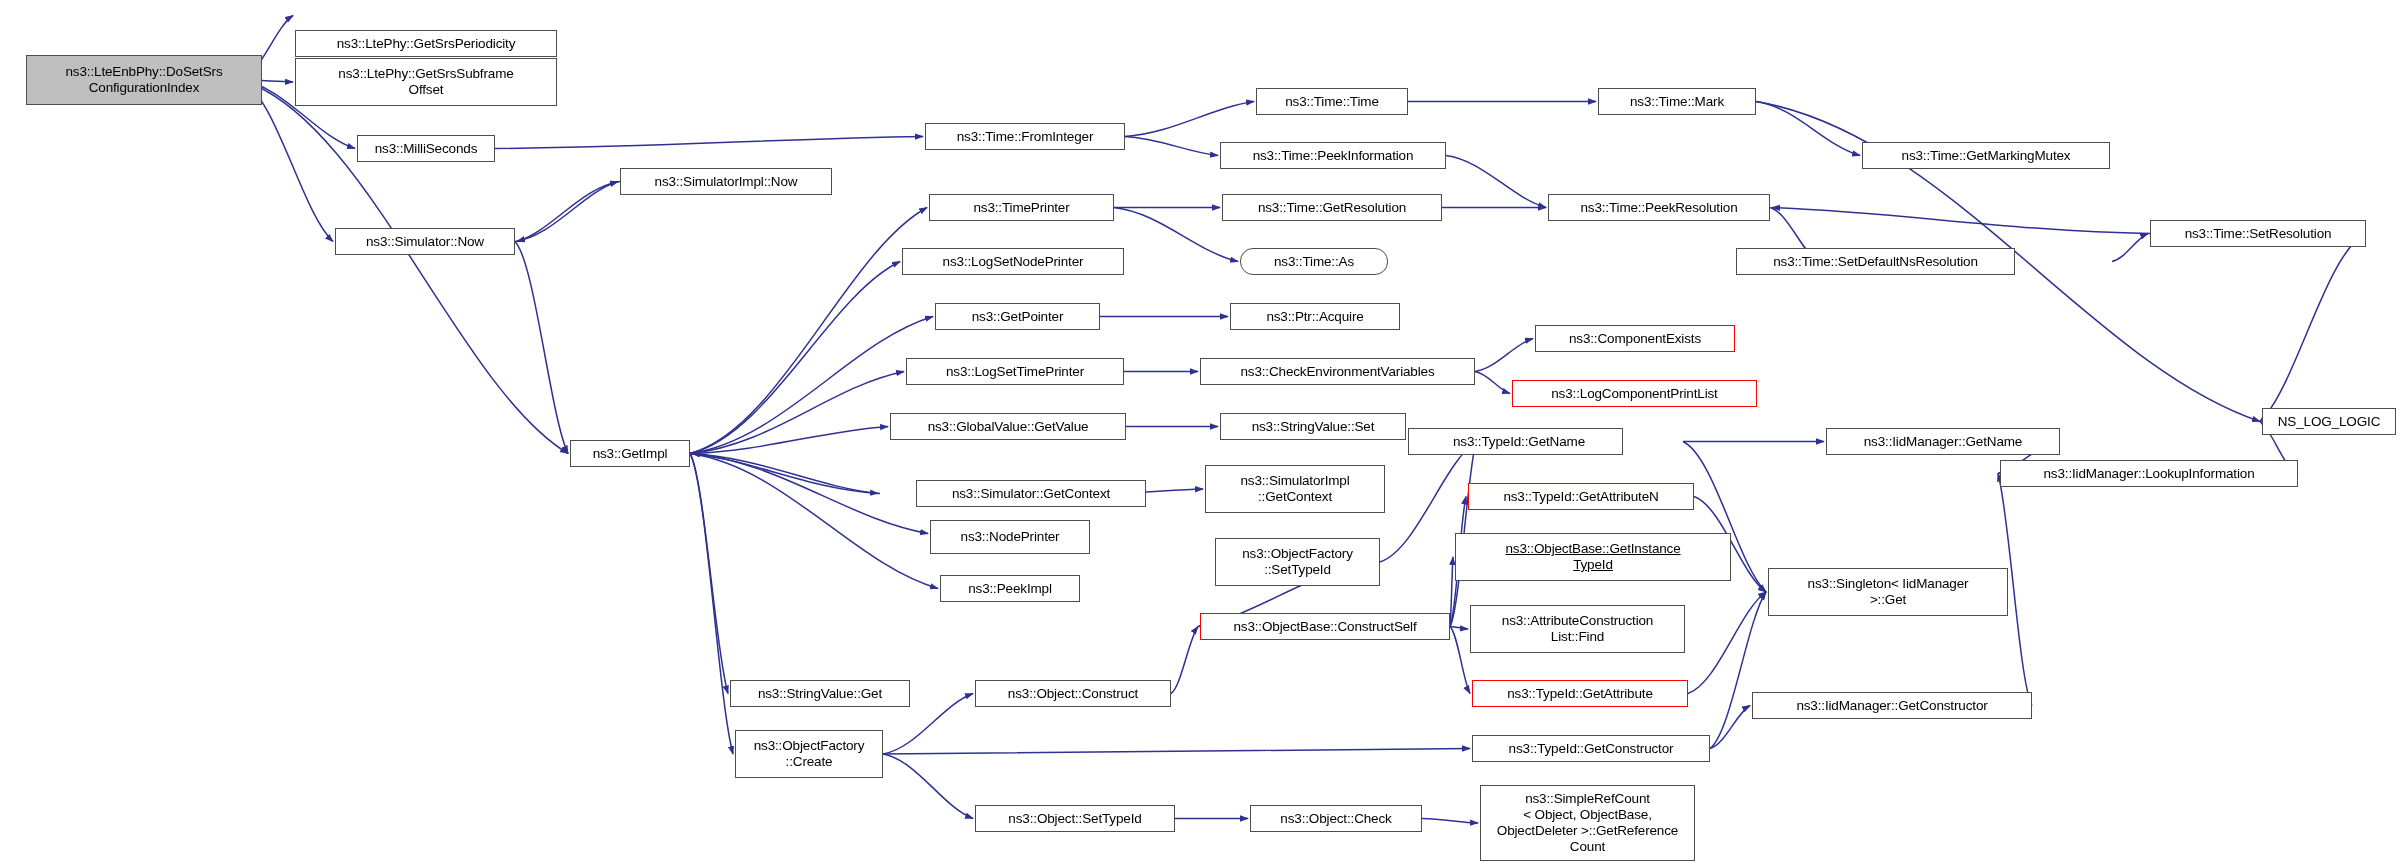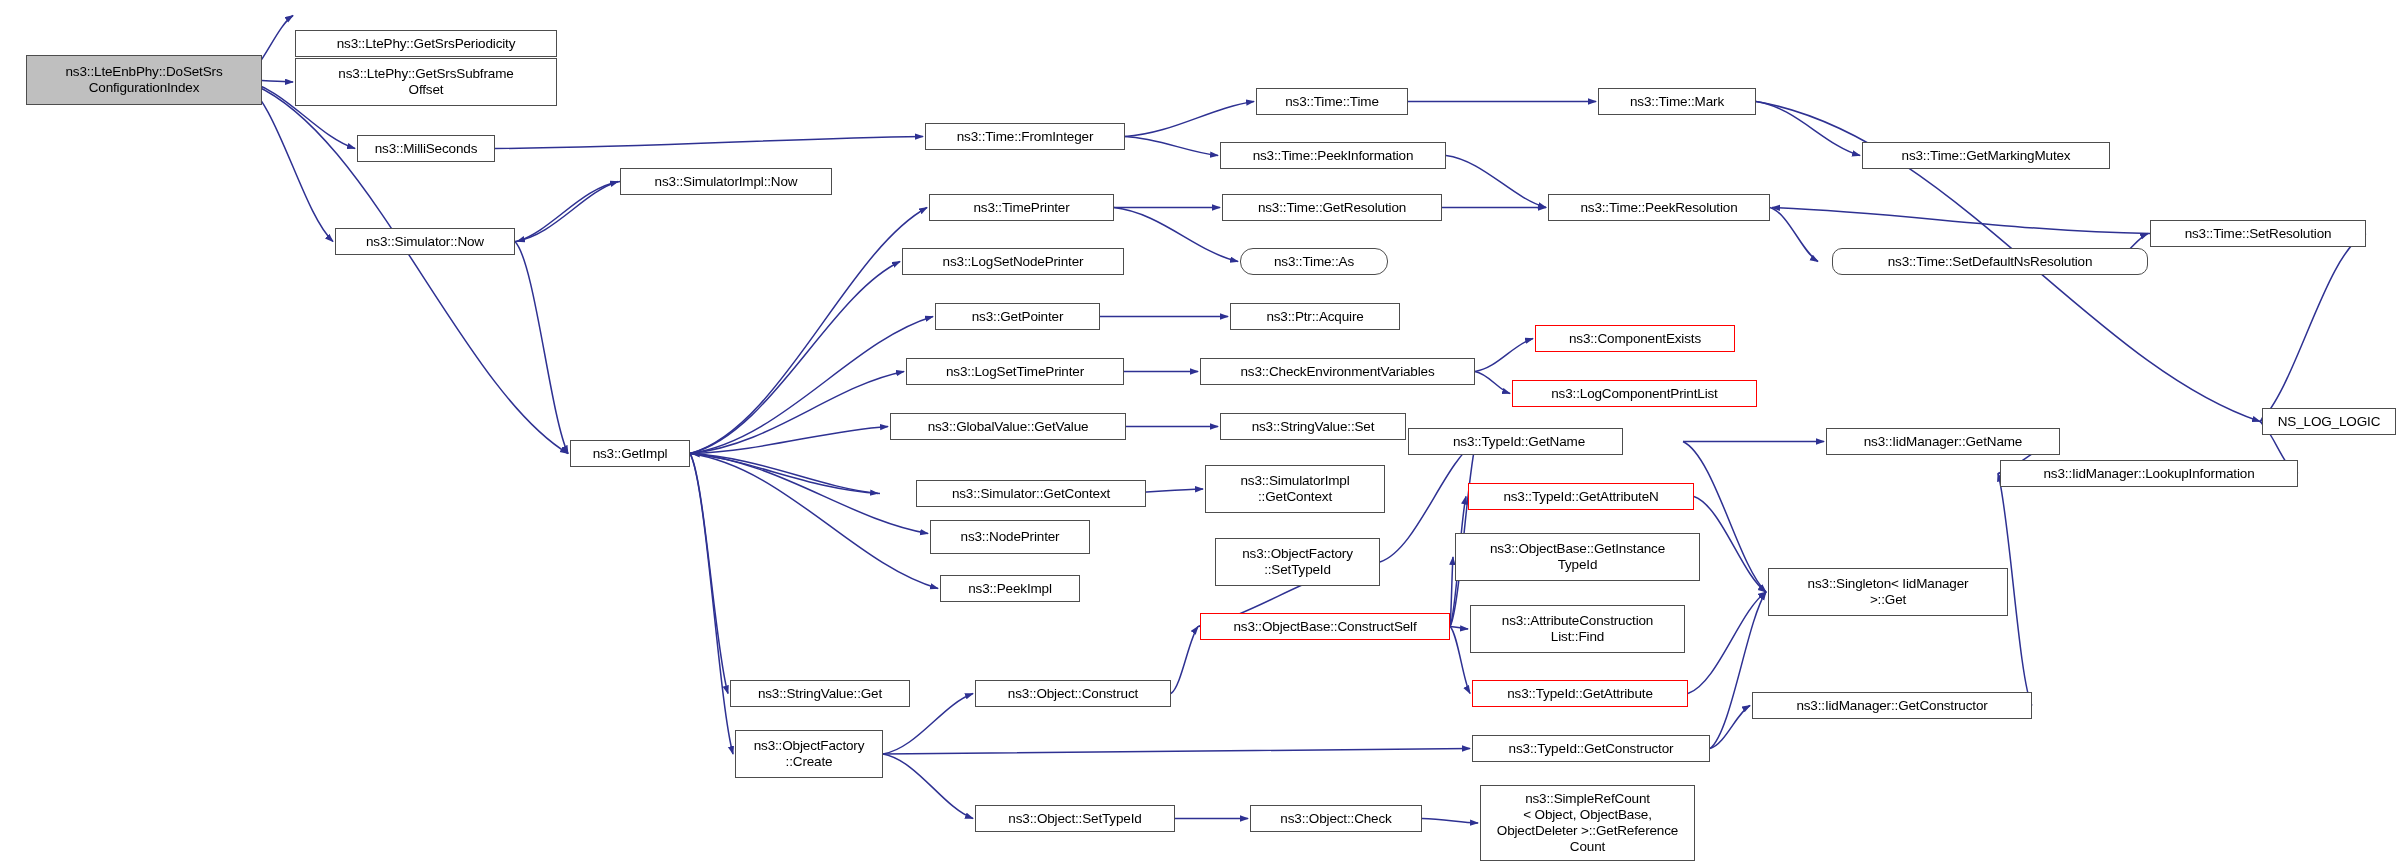--- a/index.html
+++ b/index.html
@@ -134,21 +134,21 @@
       <div class="node" style="left: 620px; top: 168px; width: 212px; height: 27px;">ns3::SimulatorImpl::Now</div>
       <div class="node" style="left: 925px; top: 123px; width: 200px; height: 27px;">ns3::Time::FromInteger</div>
       <div class="node" style="left: 1256px; top: 88px; width: 152px; height: 27px;">ns3::Time::Time</div>
       <div class="node" style="left: 1220px; top: 142px; width: 226px; height: 27px;">ns3::Time::PeekInformation</div>
       <div class="node" style="left: 1598px; top: 88px; width: 158px; height: 27px;">ns3::Time::Mark</div>
       <div class="node" style="left: 1862px; top: 142px; width: 248px; height: 27px;">ns3::Time::GetMarkingMutex</div>
       <div class="node" style="left: 929px; top: 194px; width: 185px; height: 27px;">ns3::TimePrinter</div>
       <div class="node" style="left: 1222px; top: 194px; width: 220px; height: 27px;">ns3::Time::GetResolution</div>
       <div class="node" style="left: 1548px; top: 194px; width: 222px; height: 27px;">ns3::Time::PeekResolution</div>
       <div class="node" style="left: 2150px; top: 220px; width: 216px; height: 27px;">ns3::Time::SetResolution</div>
-      <div class="node" style="left: 1832px; top: 248px; width: 316px; height: 27px; border-radius: 10px;">ns3::Time::SetDefaultNsResolution</div>
+      <div class="node" style="left: 1736px; top: 248px; width: 279px; height: 27px;">ns3::Time::SetDefaultNsResolution</div>
       <div class="node" style="left: 1240px; top: 248px; width: 148px; height: 27px; border-radius: 13px;">ns3::Time::As</div>
       <div class="node" style="left: 902px; top: 248px; width: 222px; height: 27px;">ns3::LogSetNodePrinter</div>
       <div class="node" style="left: 935px; top: 303px; width: 165px; height: 27px;">ns3::GetPointer</div>
       <div class="node" style="left: 1230px; top: 303px; width: 170px; height: 27px;">ns3::Ptr::Acquire</div>
       <div class="node" style="left: 906px; top: 358px; width: 218px; height: 27px;">ns3::LogSetTimePrinter</div>
       <div class="node" style="left: 1200px; top: 358px; width: 275px; height: 27px;">ns3::CheckEnvironmentVariables</div>
       <div class="node red" style="left: 1535px; top: 325px; width: 200px; height: 27px;">ns3::ComponentExists</div>
       <div class="node red" style="left: 1512px; top: 380px; width: 245px; height: 27px;">ns3::LogComponentPrintList</div>
       <div class="node" style="left: 890px; top: 413px; width: 236px; height: 27px;">ns3::GlobalValue::GetValue</div>
       <div class="node" style="left: 1220px; top: 413px; width: 186px; height: 27px;">ns3::StringValue::Set</div>
@@ -156,21 +156,21 @@
       <div class="node" style="left: 916px; top: 480px; width: 230px; height: 27px;">ns3::Simulator::GetContext</div>
       <div class="node" style="left: 1205px; top: 465px; width: 180px; height: 48px;">ns3::SimulatorImpl
 ::GetContext</div>
       <div class="node" style="left: 930px; top: 520px; width: 160px; height: 34px;">ns3::NodePrinter</div>
       <div class="node" style="left: 940px; top: 575px; width: 140px; height: 27px;">ns3::PeekImpl</div>
       <div class="node" style="left: 1215px; top: 538px; width: 165px; height: 48px;">ns3::ObjectFactory
 ::SetTypeId</div>
       <div class="node red" style="left: 1200px; top: 613px; width: 250px; height: 27px;">ns3::ObjectBase::ConstructSelf</div>
       <div class="node" style="left: 1408px; top: 428px; width: 215px; height: 27px; padding-left: 11px;">ns3::TypeId::GetName</div>
       <div class="node red" style="left: 1468px; top: 483px; width: 226px; height: 27px;">ns3::TypeId::GetAttributeN</div>
-      <div class="node" style="left: 1455px; top: 533px; width: 245px; height: 48px;">ns3::ObjectBase::GetInstance
+      <div class="node" style="left: 1455px; top: 533px; width: 276px; height: 48px; text-decoration: underline;">ns3::ObjectBase::GetInstance
 TypeId</div>
       <div class="node" style="left: 1470px; top: 605px; width: 215px; height: 48px;">ns3::AttributeConstruction
 List::Find</div>
       <div class="node red" style="left: 1472px; top: 680px; width: 216px; height: 27px;">ns3::TypeId::GetAttribute</div>
       <div class="node" style="left: 1472px; top: 735px; width: 238px; height: 27px;">ns3::TypeId::GetConstructor</div>
       <div class="node" style="left: 1826px; top: 428px; width: 234px; height: 27px;">ns3::IidManager::GetName</div>
       <div class="node" style="left: 2000px; top: 460px; width: 298px; height: 27px;">ns3::IidManager::LookupInformation</div>
       <div class="node" style="left: 1768px; top: 568px; width: 240px; height: 48px;">ns3::Singleton&lt; IidManager
 &gt;::Get</div>
       <div class="node" style="left: 1752px; top: 692px; width: 280px; height: 27px;">ns3::IidManager::GetConstructor</div>

